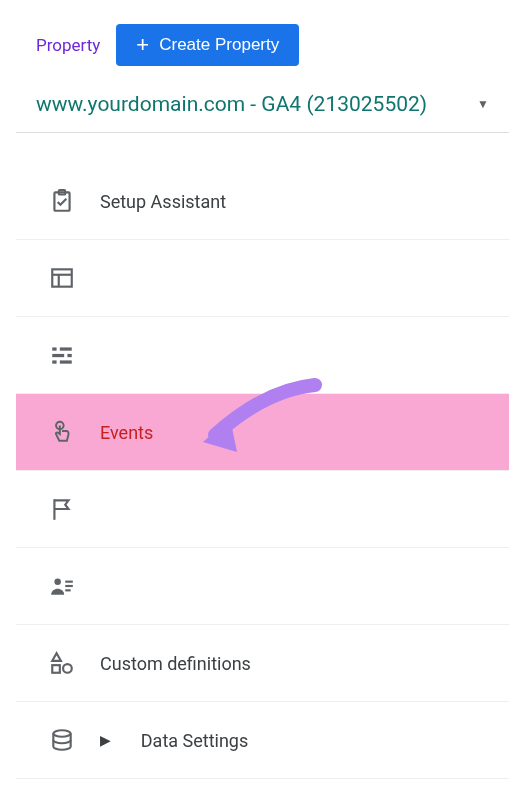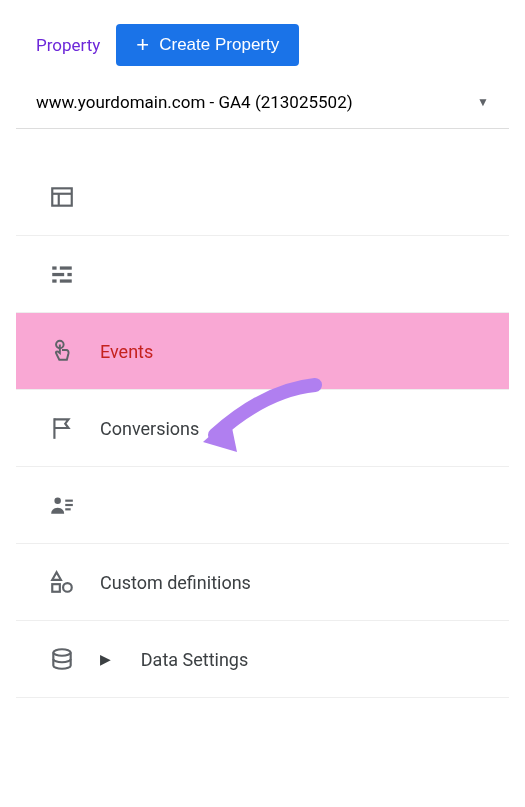--- a/index.html
+++ b/index.html
@@ -43,22 +43,22 @@
     .selector-row {
       display: flex;
       align-items: center;
       justify-content: space-between;
       padding: 8px 20px 16px 20px;
       border-bottom: 1px solid #ddd;
       cursor: pointer;
       margin-bottom: 30px;
     }
     .selector-text {
-      font-size: 17px;
-      color: #000000;
+      font-size: 21px;
+      color: #0f766e;
       text-align: right;
     }
     .chevron {
       color: #5f6368;
       font-size: 12px;
     }
     .menu {
       display: flex;
       flex-direction: column;
     }
@@ -116,20 +116,30 @@
   </button>
 </div>
 
 <div class="selector-row">
   <span class="selector-text">www.yourdomain.com - GA4 (213025502)</span>
   <span class="chevron">▼</span>
 </div>
 
 <nav class="menu">
 
+  <div class="menu-item">
+    <span class="icon">
+      <svg viewBox="0 0 24 24" fill="none" stroke="currentColor" stroke-width="2">
+        <rect x="5" y="4" width="14" height="17" rx="1"></rect>
+        <rect x="9" y="2" width="6" height="4" rx="1"></rect>
+        <path d="M8 13 l2.5 2.5 L16 10"></path>
+      </svg>
+    </span>
+    <span class="label">Setup Assistant</span>
+  </div>
 
   <div class="menu-item">
     <span class="icon">
       <svg viewBox="0 0 24 24" fill="none" stroke="currentColor" stroke-width="2">
         <rect x="3" y="4" width="18" height="16"></rect>
         <line x1="3" y1="9" x2="21" y2="9"></line>
         <line x1="9" y1="9" x2="9" y2="20"></line>
       </svg>
     </span>
   </div>
@@ -157,21 +167,20 @@
     <span class="label">Events</span>
   </div>
 
   <div class="menu-item">
     <span class="icon">
       <svg viewBox="0 0 24 24" fill="none" stroke="currentColor" stroke-width="2">
         <line x1="5" y1="3" x2="5" y2="22"></line>
         <path d="M5 4 h13 l-3 4 l3 4 h-13"></path>
       </svg>
     </span>
-    <span class="label">Conversions</span>
   </div>
 
   <div class="menu-item">
     <span class="icon">
       <svg viewBox="0 0 24 24" fill="currentColor">
         <circle cx="8" cy="8" r="3"></circle>
         <path d="M2 20 c0 -3.5 3 -5.5 6 -5.5 s6 2 6 5.5 z"></path>
         <rect x="15" y="7" width="7" height="2"></rect>
         <rect x="15" y="11" width="7" height="2"></rect>
         <rect x="15" y="15" width="5" height="2"></rect>

